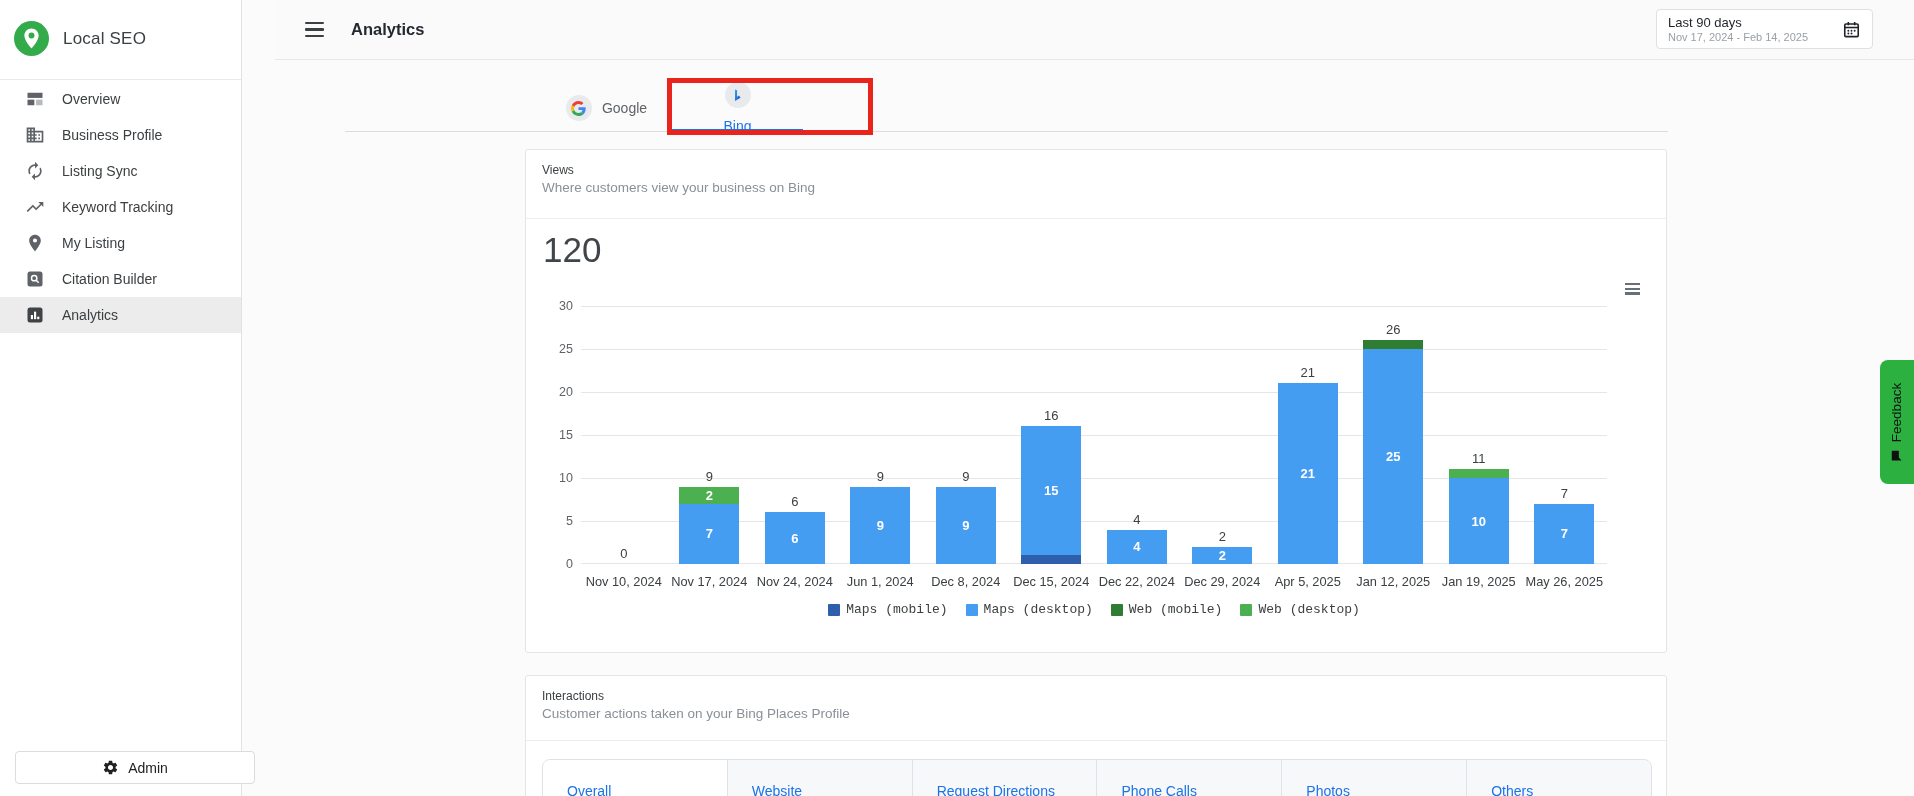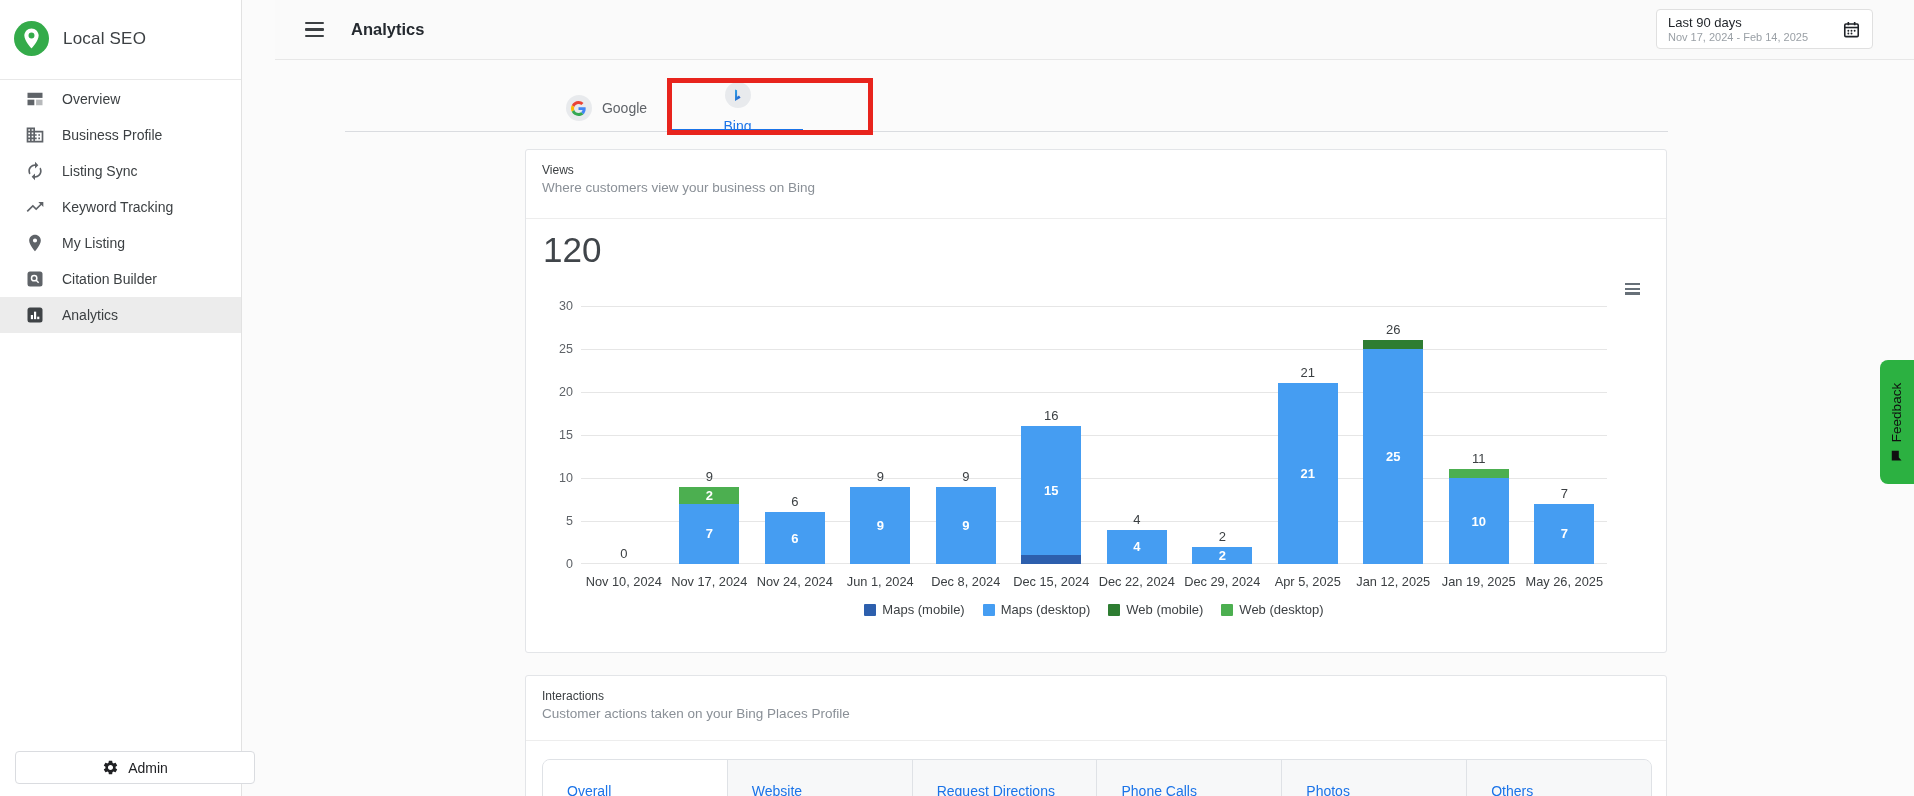--- a/index.html
+++ b/index.html
@@ -72,21 +72,21 @@
   .ytick { position:absolute; left:-48px; width:40px; text-align:right; font-size:12.5px; color:#5f6368; }
   .cols { position:absolute; left:0; top:0; width:100%; height:100%; display:flex; }
   .bar-col { flex:1; display:flex; flex-direction:column; justify-content:flex-end; align-items:center;margin-top:28px; }
   .bar-total { font-size:13px; color:#3c4043; margin-bottom:3px; line-height:14px; }
   .bar-stack { width:60px; display:flex; flex-direction:column; }
   .seg { display:flex; align-items:center; justify-content:center; color:#fff; font-size:13px;
          font-weight:700; overflow:hidden; }
   .xlabels { position:absolute; left:55px; top:424px; width:1026px; display:flex; }
   .xlabels span { flex:1; text-align:center; font-size:12.8px; color:#3c4043; }
   .legend { position:absolute; left:55px; top:452px; width:1026px; display:flex; justify-content:center;
-            gap:18px; align-items:center; }
+            gap:18px; align-items:center;font-family:Liberation Mono, monospace; }
   .lg-item { display:flex; align-items:center; gap:6px; font-size:13px; color:#3c4043; }
   .lg-sq { width:12px; height:12px; display:inline-block; border-radius:1px; }
 
   
   .int-tabs { position:absolute; left:16px; top:83px; width:1110px; height:130px;
               border:1px solid #dfe2e6; border-radius:8px 8px 0 0; display:flex; overflow:hidden;
               background:#f7f8f9; }
   .int-tab { flex:1; border-right:1px solid #dfe2e6; padding:23px 0 0 24px; font-size:14px;
              color:#1a73e8; background:#f7f8f9; cursor:pointer; }
   .int-tab.active { background:#fff; }

